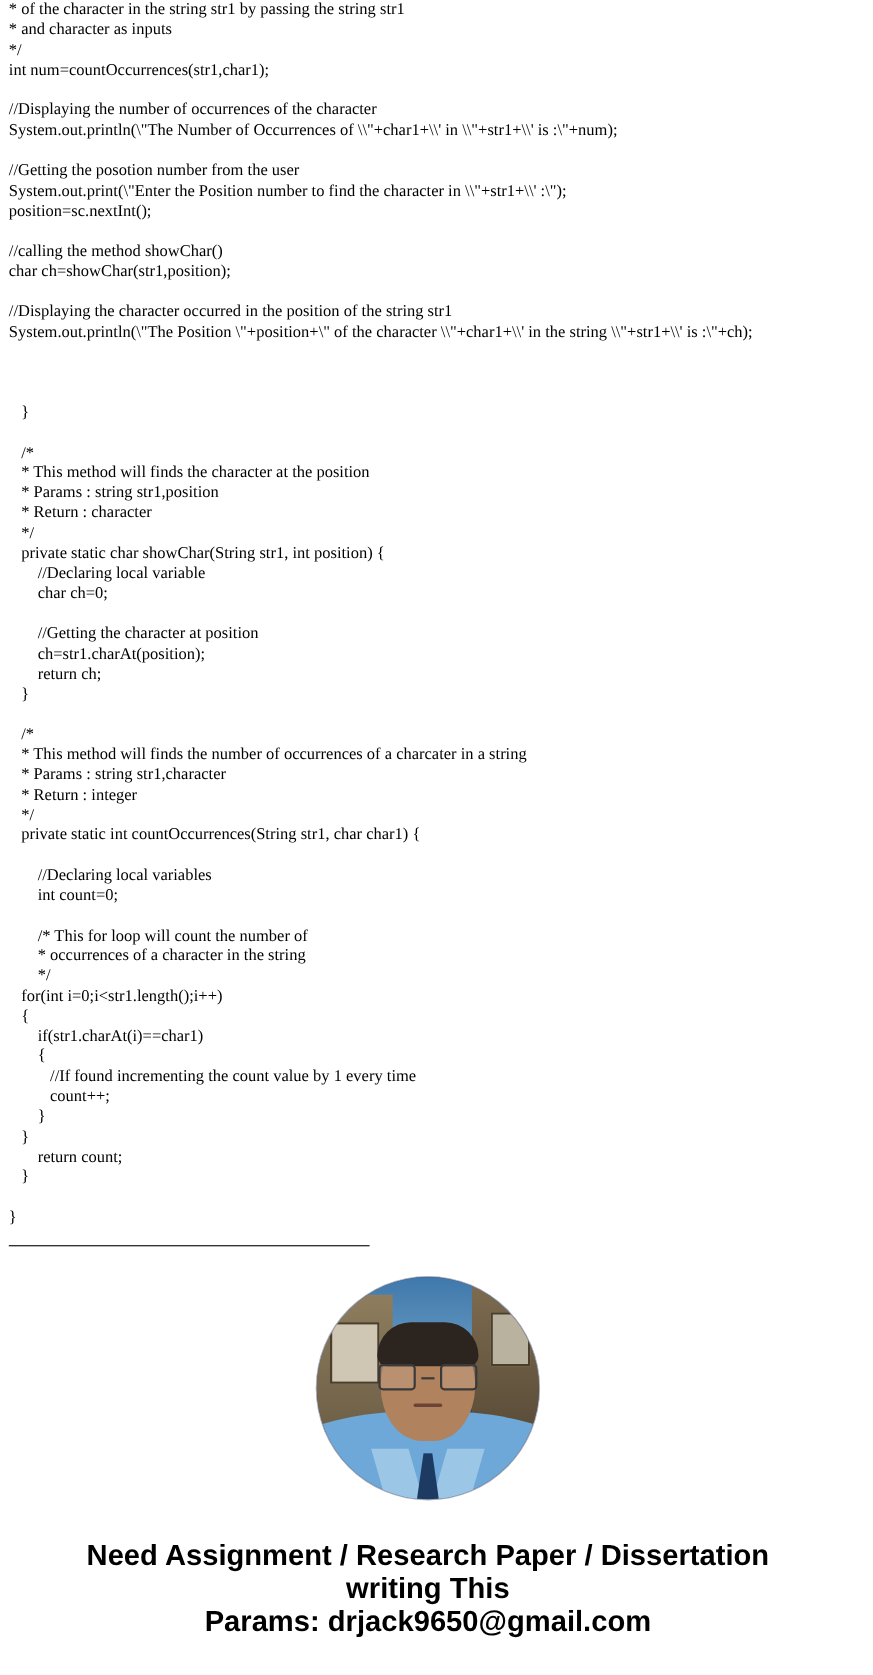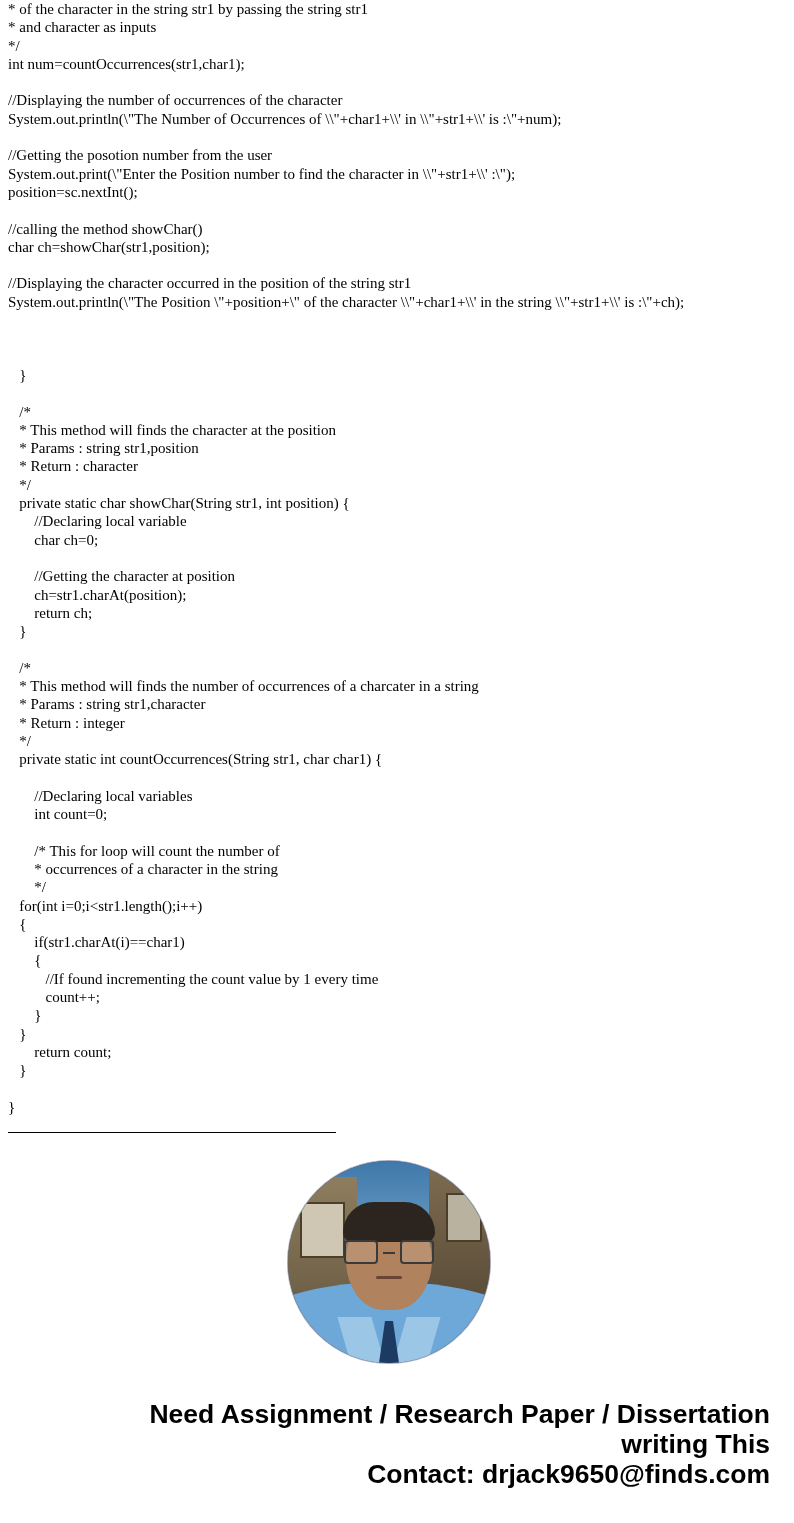--- a/index.html
+++ b/index.html
@@ -167,21 +167,21 @@
     top: 57%;
     left: 50%;
     transform: translateX(-50%);
     width: 26px;
     height: 3px;
     background: #6b4436;
     border-radius: 2px;
   }
   .footer {
     margin-top: 36px;
-    text-align: right;
+    text-align: center;
     font-family: "Liberation Sans", sans-serif;
     font-weight: bold;
     font-size: 26.5px;
     line-height: 30px;
     color: #000;
   }
   .footer .line2 {
     margin-top: 0px;
   }
 </style>
@@ -211,16 +211,16 @@
       <div class="p-glass-l"></div>
       <div class="p-glass-r"></div>
       <div class="p-bridge"></div>
       <div class="p-mouth"></div>
     </div>
   </div>
 
   <div class="footer">
     <div>Need Assignment / Research Paper / Dissertation</div>
     <div class="line2">writing This</div>
-    <div class="line2">Contact: drjack9650@finds.com</div>
+    <div class="line2">Params: drjack9650@gmail.com</div>
   </div>
 
 </div>
 
 </body></html>

